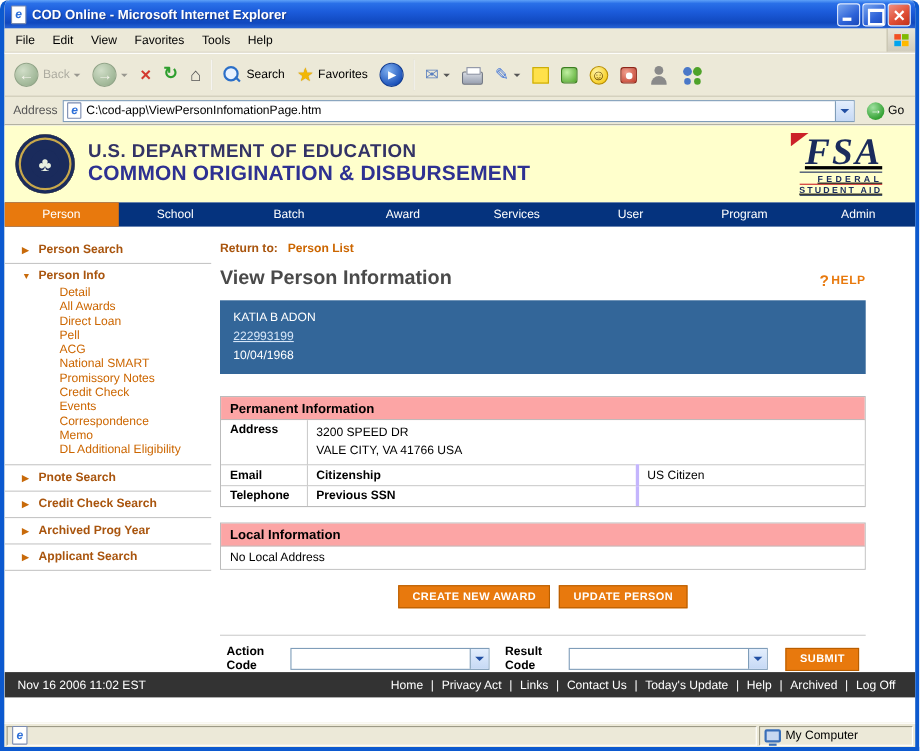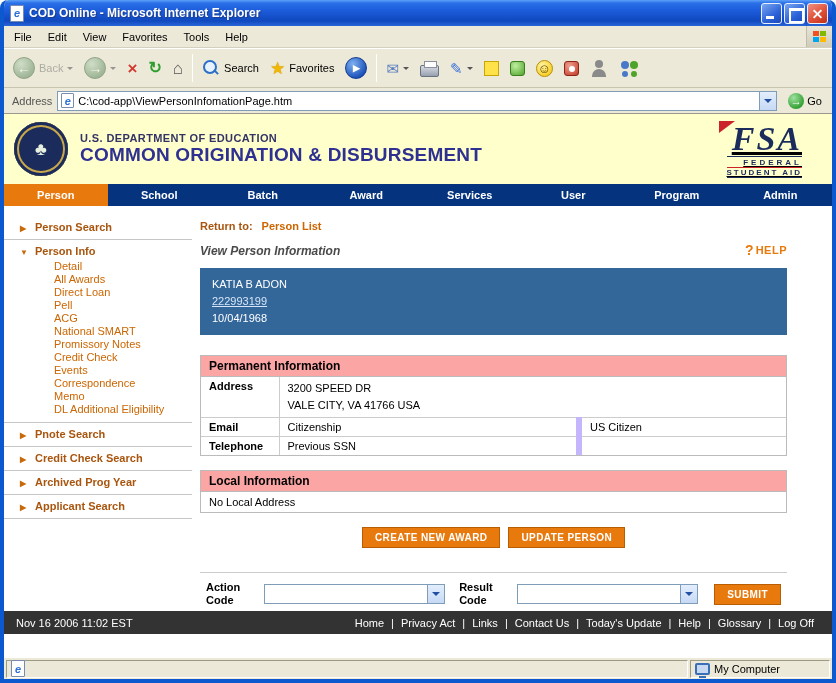--- a/index.html
+++ b/index.html
@@ -97,69 +97,69 @@
   
   .viewport { flex: 1; background: #fff; display: flex; flex-direction: column; overflow: hidden; }
 
   
   .site-header { flex: 0 0 70px; background: #FFFFCC; display: flex; align-items: center; padding: 0 30px 0 10px; }
   .seal { width: 54px; height: 54px; border-radius: 50%; background: #1A2B5C;
           box-shadow: inset 0 0 0 3px #1A2B5C, inset 0 0 0 5px #C8A84B, inset 0 0 0 14px #1A2B5C;
           display: flex; align-items: center; justify-content: center; }
   .seal span { color: #E8F0E0; font-size: 18px; }
   .hdr-text { margin-left: 12px; }
-  .hdr-agency { color: #333366; font-weight: bold; font-size: 11px; letter-spacing: .4px; }
+  .hdr-agency { color: #333366; font-weight: bold; font-size: 17px; letter-spacing: .4px; }
   .hdr-app { color: #2E3192; font-weight: bold; font-size: 19px; letter-spacing: .2px; }
   .fsa { margin-left: auto; text-align: right; position: relative; padding-top: 2px; text-decoration: underline; }
   .fsa-flag { position: absolute; left: -8px; top: 0; width: 0; height: 0;
               border-left: 16px solid #CC2229; border-bottom: 12px solid transparent; }
   .fsa-main { font-family: "Liberation Serif", serif; font-weight: bold; font-style: italic;
               font-size: 34px; line-height: 32px; color: #1A2B5C; letter-spacing: 2px; }
   .fsa-sub { font-size: 8px; font-weight: bold; color: #1A2B5C; letter-spacing: 3px;
              border-top: 1px solid #1A2B5C; margin-top: 1px; padding-top: 1px; }
   .fsa-sub2 { font-size: 8px; font-weight: bold; color: #1A2B5C; letter-spacing: 2px;
               border-top: 1px solid #CC2229; border-bottom: 1px solid #1A2B5C; }
 
   
   .nav { flex: 0 0 22px; background: #05337E; display: flex; }
   .nav-tab { flex: 1; display: flex; align-items: center; justify-content: center;
-             color: #fff; font-weight: bold; font-size: 11px; cursor: default; }
+             color: #fff; font-weight: normal; font-size: 11px; cursor: default; }
   .nav-tab.active { background: #E8790D; }
 
   
   .page-body { flex: 0 0 405px; display: flex; overflow: hidden; }
 
   
   .sidebar { width: 188px; padding-top: 10px; }
   .side-sec { padding: 5px 4px 6px 16px; border-bottom: 1px solid #C6C6C6; }
   .side-title { color: #A9550E; font-weight: bold; display: flex; align-items: baseline; gap: 6px; }
   .side-arrow { color: #C86A0A; font-size: 8px; width: 9px; flex: 0 0 9px; }
   .side-items { margin: 3px 0 0 34px; }
   .side-items a { display: block; color: #CC6600; text-decoration: none; line-height: 13px; font-size: 11px; }
 
   
   .main { flex: 1; padding: 14px 45px 0 8px; overflow: hidden; }
   .return-line { margin-bottom: 10px; }
   .return-label { color: #A9550E; font-weight: bold; }
   .return-link { color: #CC6600; font-weight: bold; text-decoration: none; margin-left: 6px; }
   .title-row { display: flex; align-items: flex-end; margin-bottom: 10px; }
-  .page-title { font-size: 12px; font-weight: bold; color: #4A4A4A; font-style: italic; }
+  .page-title { font-size: 18px; font-weight: bold; color: #4A4A4A; }
   .help { margin-left: auto; display: flex; align-items: center; gap: 2px; color: #E8790D; font-weight: bold; }
   .help-q { font-size: 14px; }
   .help-label { font-size: 11px; letter-spacing: .5px; }
 
   .person-banner { background: #336699; color: #fff; padding: 8px 12px; line-height: 17px; }
   .person-ssn { color: #D6E6F8; text-decoration: underline; }
 
   .sec-box { border: 1px solid #BBB; margin-top: 20px; }
   .sec-header { background: #fca5a5; border-bottom: 1px solid #BBB; font-weight: bold; font-size: 12px; padding: 3px 8px; }
   table.info { width: 100%; border-collapse: collapse; background: #fff; }
   table.info td { font-size: 11px; padding: 3px 8px; vertical-align: top; }
   td.lbl { width: 78px; font-weight: bold; border-right: 1px solid #CCC; }
-  td.lbl2 { width: 300px; font-weight: normal; border-right: 6px solid #c4b5fd; }
+  td.lbl2 { width: 300px; font-weight: bold; border-right: 3px solid #c4b5fd; }
   tr.rule td { border-bottom: 1px solid #CCC; }
   .addr-val div { line-height: 17px; }
   .local-row { padding: 4px 8px; background: #fff; }
 
   .btn-row { margin-top: 14px; display: flex; justify-content: center; gap: 8px; }
   .btn-orange { background: #E8790D; color: #fff; font-weight: bold; font-size: 10px;
                 letter-spacing: .4px; padding: 4px 12px; border: 1px solid #B85E00; cursor: default; }
 
   .action-box { margin-top: 24px; border-top: 1px solid #CCC; border-bottom: 1px solid #CCC;
                 padding: 8px 6px; display: flex; align-items: center; }
@@ -479,21 +479,21 @@
         <a href="#">Privacy Act</a>
           <span class="f-sep">|</span>
         <a href="#">Links</a>
           <span class="f-sep">|</span>
         <a href="#">Contact Us</a>
           <span class="f-sep">|</span>
         <a href="#">Today's Update</a>
           <span class="f-sep">|</span>
         <a href="#">Help</a>
           <span class="f-sep">|</span>
-        <a href="#">Glossary</a>
+        <a href="#">Archived</a>
           <span class="f-sep">|</span>
         <a href="#">Log Off</a>
       </span>
     </div>
 
   </div>
 
   <div class="statusbar">
     <span class="sb-panel sb-left">
       <span class="ie-doc">

